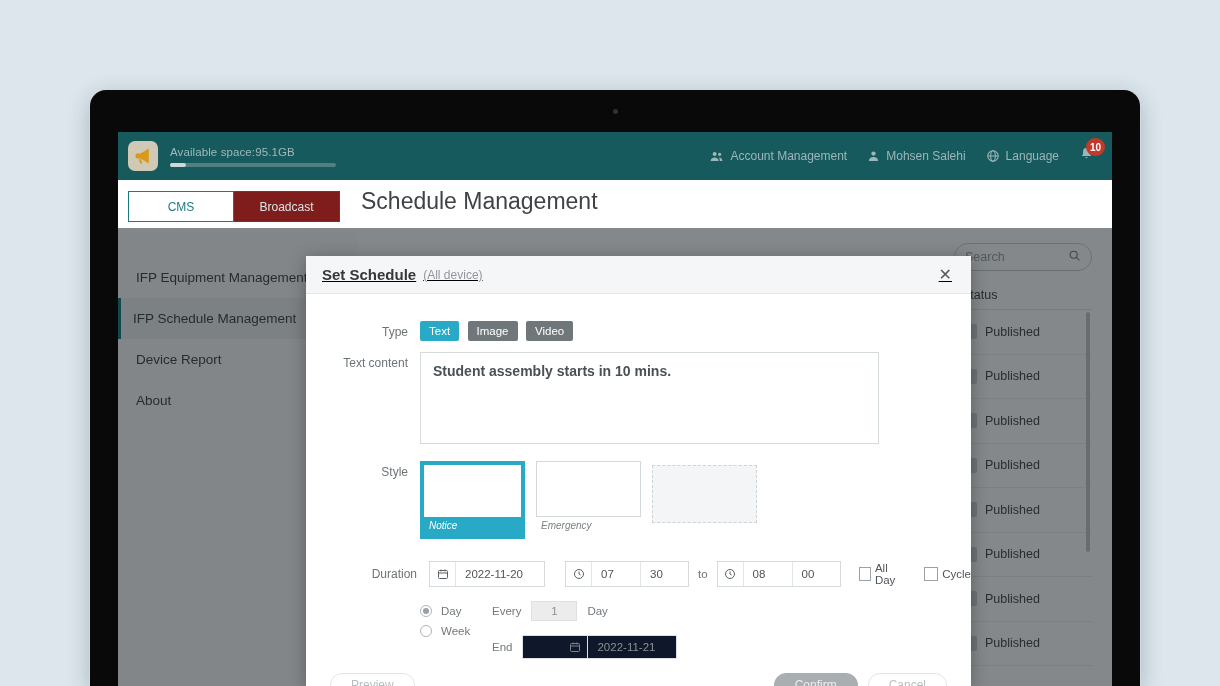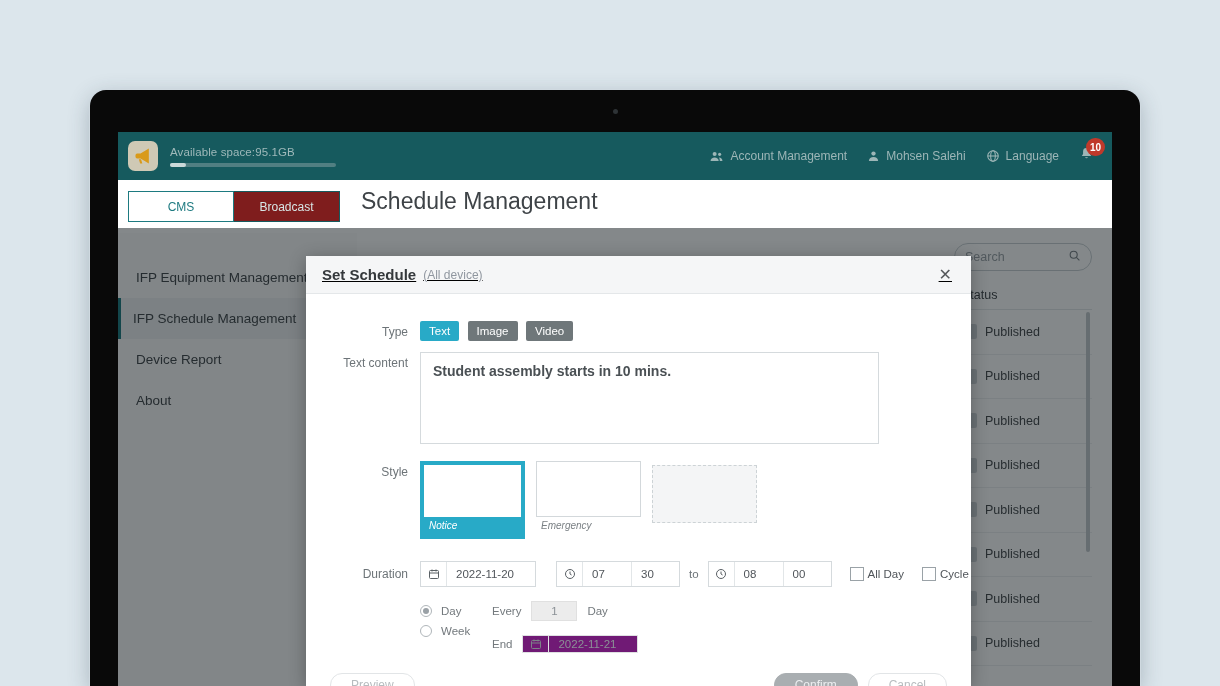--- a/index.html
+++ b/index.html
@@ -244,21 +244,21 @@
   .style-card.sel .thumb { height: 52px; }
   .style-card.sel .cap { color: #fff; }
   .style-card.plain .thumb { border: 1px solid #d3d8db; }
   .style-card.plain .cap { color: #7b8185; }
   .style-card.empty {
     width: 105px; height: 58px; margin-top: 4px;
     border: 1px dashed #cdd3d6; background: #f4f5f6;
   }
 
   
-  #duration-row { margin-top: 22px; align-items: center; }
+  #duration-row { margin-top: 22px; align-items: center; padding-left: 9px; }
   #duration-row .flabel { padding-top: 0; }
   .inp-group {
     display: inline-flex; align-items: stretch;
     border: 1px solid #d5dadd; height: 26px; background: #fff;
   }
   .inp-icon {
     width: 26px; display: flex; align-items: center; justify-content: center;
     border-right: 1px solid #e2e6e8;
   }
   .inp-cell {
@@ -303,21 +303,21 @@
     height: 20px; min-width: 46px;
     display: flex; align-items: center; justify-content: center;
     font-size: 11.5px; color: #8b9196;
   }
   .end-line {
     display: flex; align-items: center; gap: 10px;
     margin-top: 14px; font-size: 11.5px; color: #73797d;
   }
   .gray-group {
     display: inline-flex; align-items: stretch;
-    background: #701a75; border: 1px solid #dfe1e2; height: 18px;
+    background: #0f172a; border: 1px solid #dfe1e2; height: 24px; padding-left: 39px;
   }
   .gray-group .inp-icon { border-right: 1px solid #dfe1e2; }
   .gray-group .inp-cell { color: #8b9196; }
 
   
   #modal-footer {
     position: absolute; left: 0; bottom: 0;
     width: 665px; height: 56px;
     display: flex; align-items: center; padding: 0 24px;
   }

